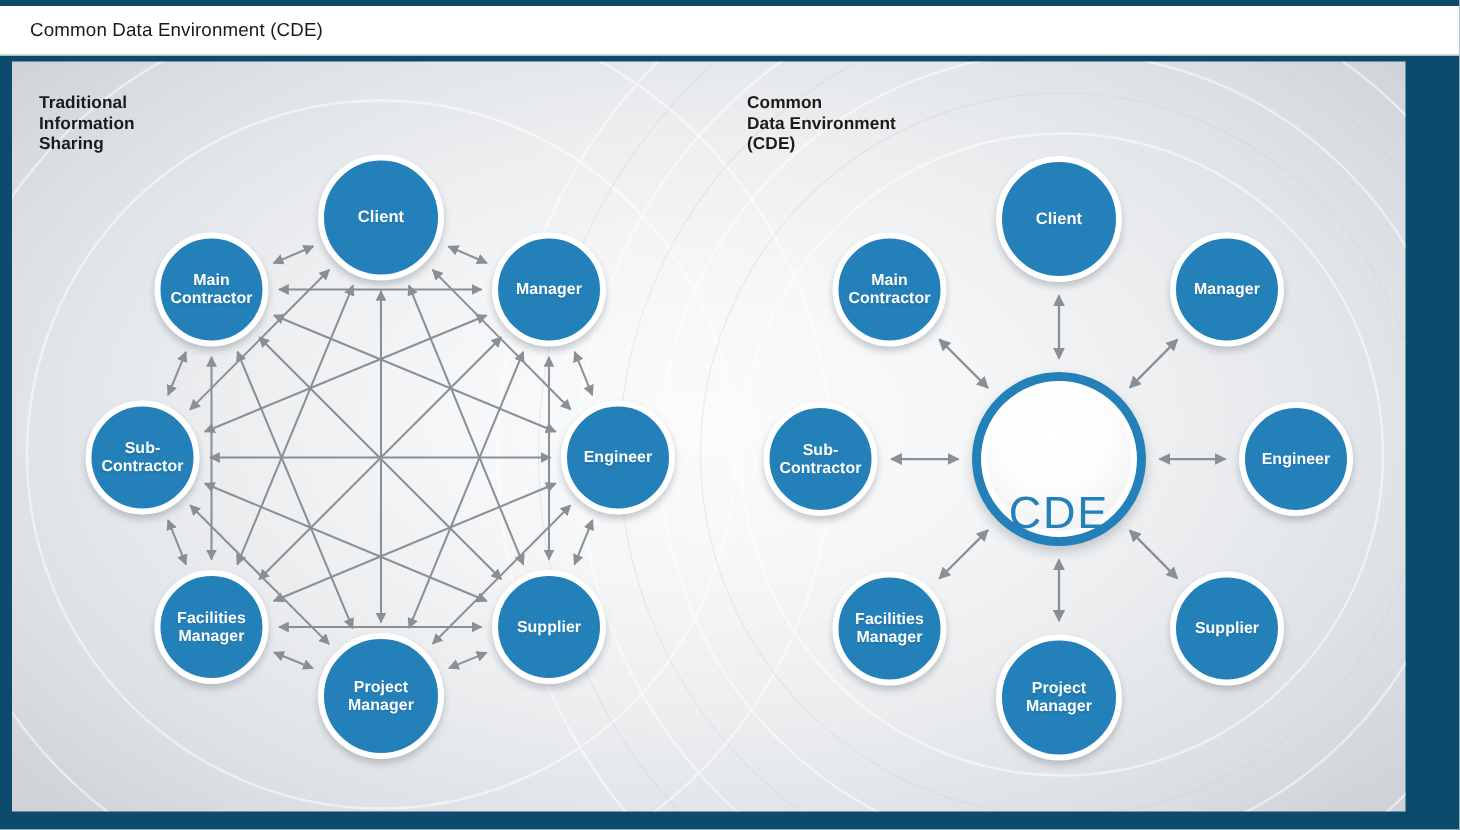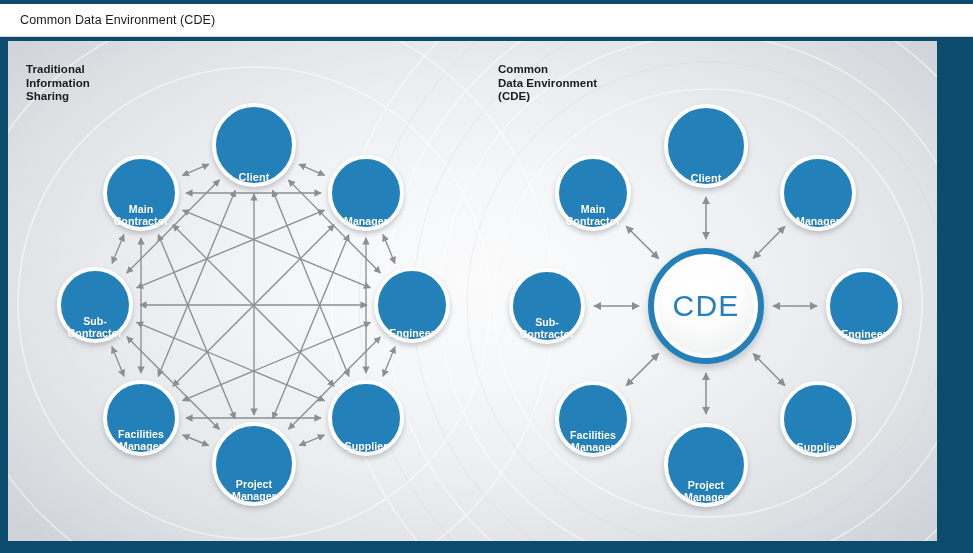--- a/index.html
+++ b/index.html
@@ -40,21 +40,21 @@
   }
   .heading.left{left:18px;top:22px;}
   .heading.right{left:490px;top:22px;}
 
   
   .node{
     position:absolute;border-radius:50%;
     background:#2480b8;
     border:4.5px solid #ffffff;
     box-sizing:border-box;
-    display:flex;align-items:flex-end;justify-content:center;
+    display:flex;align-items:center;justify-content:center;
     box-shadow:0 3px 5px rgba(90,100,110,.33);
     z-index:5;
   }
   .node span{
     color:#ffffff;font-weight:bold;font-size:10.4px;line-height:12.2px;
     text-align:center;white-space:pre-line;letter-spacing:.05px;
     text-shadow:0 1px 1px rgba(0,0,0,.10);
   }
 
   
@@ -207,19 +207,19 @@
 Manager</span>
         </div>
         <div class="node" style="left: 501px; top: 227px; width: 76px; height: 76px;">
           <span style="font-size: 10.6px;">Sub-
 Contractor</span>
         </div>
         <div class="node" style="left: 547px; top: 114px; width: 76px; height: 76px;">
           <span style="font-size: 10.6px;">Main
 Contractor</span>
         </div>
-        <div class="hub" style="left: 640px; top: 207px; width: 116px; height: 116px;">
+        <div class="hub" style="left: 640px; top: 207px; width: 116px; height: 116px; align-items: flex-end;">
           <span>CDE</span>
         </div>
       </div>
 
   </div>
 </div>
 
 </body></html>

